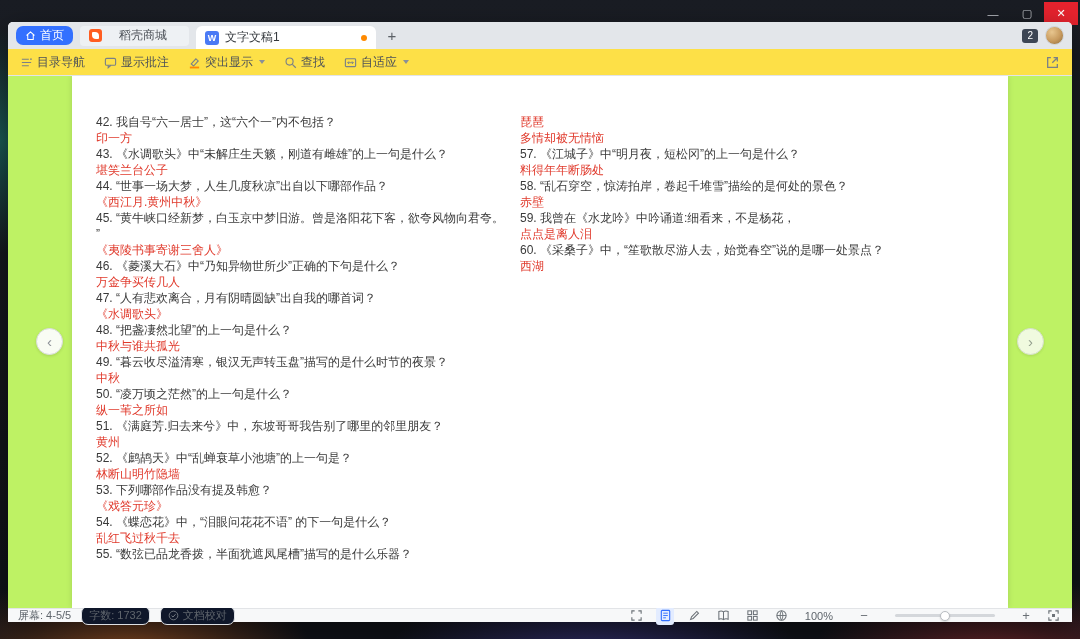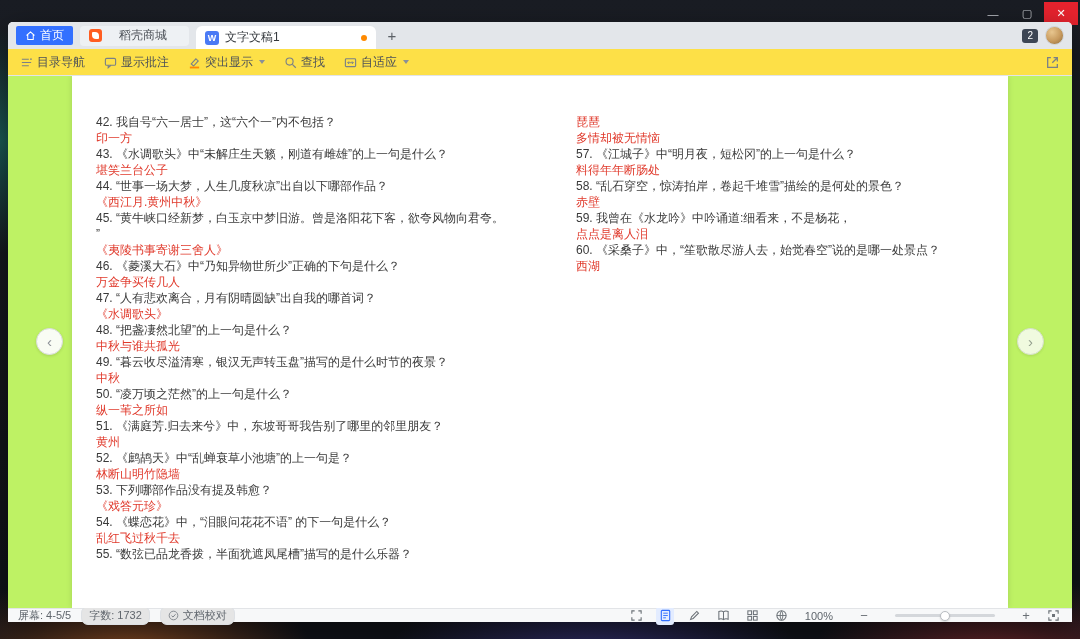--- a/index.html
+++ b/index.html
@@ -25,21 +25,21 @@
 
   
   .app-window { position:absolute; left:8px; top:22px; width:1064px; height:600px;
     background:#fff; z-index:2; display:flex; flex-direction:column;
     border-radius:5px 5px 0 0; box-shadow:0 10px 30px rgba(0,0,0,.5); }
 
   
   .tabbar { height:27px; background:#e3e6ea; border-radius:5px 5px 0 0;
     display:flex; align-items:center; padding:0 8px; gap:7px; flex:0 0 auto; }
   .home-btn { background:var(--accent,#3370ff); color:#fff; font-size:12px; height:19px;
-    padding:0 9px; border-radius:2px; display:flex; align-items:center; gap:4px; cursor:pointer; }
+    padding:0 9px; border-radius:7px; display:flex; align-items:center; gap:4px; cursor:pointer; }
   .docer-tab { background:#eef1f4; height:20px; border-radius:4px; display:flex; align-items:center;
     gap:17px; padding:0 22px 0 9px; font-size:12px; color:#4a4f55; cursor:pointer; }
   .docer-icon { width:13px; height:13px; background:var(--docer-orange,#ff5d21); border-radius:3px;
     position:relative; flex:0 0 auto; }
   .docer-icon::after { content:""; position:absolute; left:3px; top:3px; width:7px; height:7px;
     border-radius:1px 4px 1px 4px; background:#fff; }
   .doc-tab { align-self:flex-end; background:#fff; height:23px; width:180px;
     border-radius:6px 6px 0 0; display:flex; align-items:center; gap:6px; padding:0 9px;
     font-size:12px; color:#34383d; cursor:pointer; }
   .w-icon { width:14px; height:14px; background:#4a7af5; color:#fff; border-radius:3px;
@@ -63,36 +63,36 @@
   .caret { width:0; height:0; border-left:3.5px solid transparent; border-right:3.5px solid transparent;
     border-top:4px solid #8a9097; margin-left:2px; }
   .tb-right { margin-left:auto; display:flex; align-items:center; cursor:pointer; }
 
   
   .doc-area { flex:1 1 auto; background:#bef264; position:relative; overflow:hidden;
     display:flex; justify-content:center; }
   .page { width:936px; height:100%; background:#fff; box-shadow:0 0 6px rgba(0,0,0,.13);
     padding:38px 0 0 24px; display:flex; }
   .col { width:424px; flex:0 0 auto; }
-  .col-right { width:408px; margin-left:56px; }
+  .col-right { width:408px; }
   .line { font-size:12px; line-height:16px; white-space:nowrap; color:#3a3a3a; }
   .answer { color:var(--answer-red,#e0392b); }
   .nav-btn { position:absolute; top:50%; margin-top:-14px; width:27px; height:27px; border-radius:50%;
     background:rgba(252,252,252,.95); border:1px solid #d8dadd; box-shadow:0 1px 3px rgba(0,0,0,.12);
     color:#8d9197; font-size:15px; display:flex; align-items:center; justify-content:center;
     cursor:pointer; }
   .nav-prev { left:28px; }
   .nav-next { right:28px; opacity:.85; }
 
   
   .statusbar { height:14px; background:#f7f8f9; border-top:1px solid #e2e4e7;
     display:flex; align-items:center; padding:0 10px; gap:10px; flex:0 0 auto;
     font-size:11px; color:#5f656c; }
   .chip { border:1px solid #dde0e4; border-radius:7px; padding:1px 7px; display:flex;
-    align-items:center; gap:4px; background:#e5e5e5; cursor:pointer; }
+    align-items:center; gap:4px; background:#0f172a; cursor:pointer; }
   .sb-right { margin-left:auto; display:flex; align-items:center; gap:11px; }
   .sb-ic { width:18px; height:18px; display:flex; align-items:center; justify-content:center;
     color:#6b7177; cursor:pointer; border-radius:3px; }
   .sb-ic.active { color:var(--accent,#3370ff); background:#e3ecff; }
   .zoom-group { display:flex; align-items:center; gap:24px; }
   .zoom-btn { color:#6b7177; font-size:13px; width:14px; text-align:center; cursor:pointer; }
   .zoom-track { width:100px; height:3px; background:#d4d7db; border-radius:2px; position:relative;
     cursor:pointer; }
   .zoom-thumb { position:absolute; left:50%; top:50%; transform:translate(-50%,-50%);
     width:10px; height:10px; border-radius:50%; background:#fff; border:1px solid #b9bdc2;

